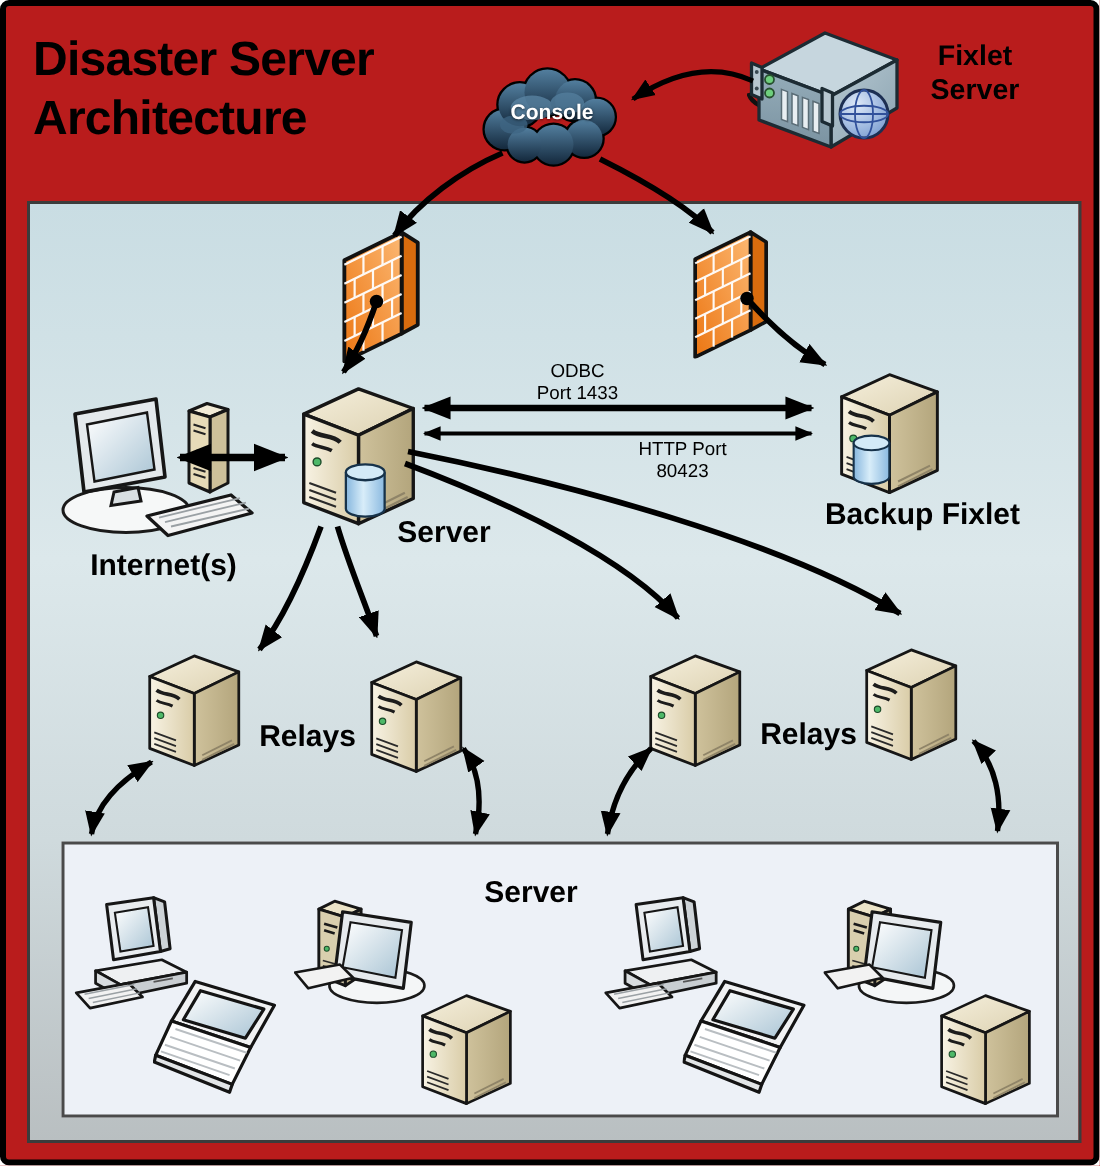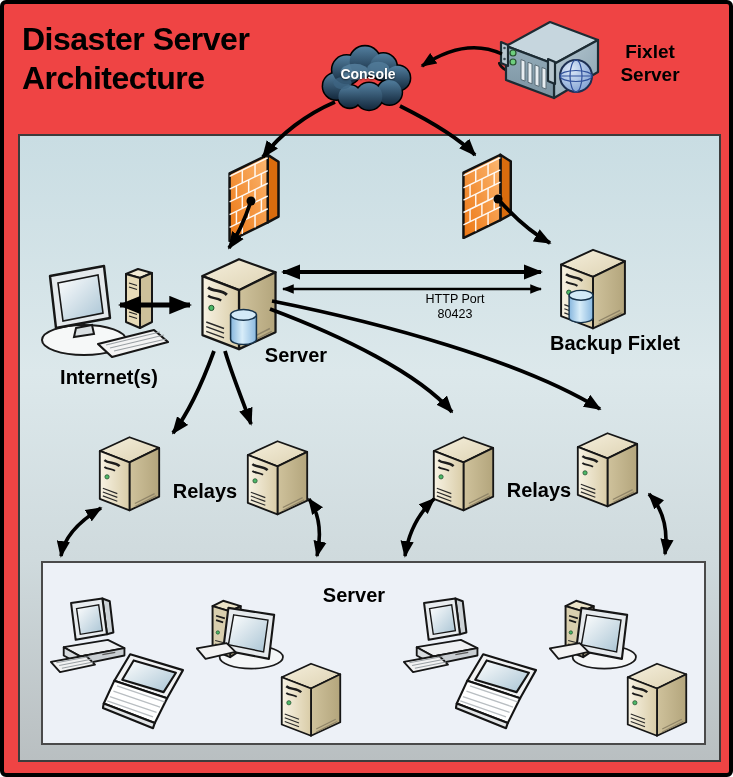--- a/index.html
+++ b/index.html
@@ -1,20 +1,20 @@
 <!DOCTYPE html>
 <html><head>
 <meta charset="utf-8">
 <style>
   html,body{margin:0;padding:0;background:#fff;}
   .page{
     position:relative;
     width:733px;height:777px;
     box-sizing:border-box;
-    background:#ef4444;
+    background:#b91c1c;
     border:4px solid #000;
     border-radius:6px;
     overflow:hidden;
     font-family:"Liberation Sans","DejaVu Sans",sans-serif;
   }
   .abs{position:absolute;}
   .title{
     left:18px;top:16px;width:350px;
     font-size:32px;font-weight:700;line-height:39px;
     letter-spacing:-0.5px;color:#000;z-index:6;
@@ -376,28 +376,32 @@
       <path d="M266 305 C338 332 414 369 448 408" stroke-width="3.8" marker-end="url(#ah)"></path>
       <path d="M268 297 C378 319 518 357 596 405" stroke-width="3.8" marker-end="url(#ah)"></path>
       <path d="M97 504 C74 518 60 533 57 552" stroke-width="3.6" marker-start="url(#ah)" marker-end="url(#ah)"></path>
       <path d="M305 495 C317 512 317 533 313 552" stroke-width="3.6" marker-start="url(#ah)" marker-end="url(#ah)"></path>
       <path d="M430 495 C413 511 404 531 401 552" stroke-width="3.6" marker-start="url(#ah)" marker-end="url(#ah)"></path>
       <path d="M645 490 C660 506 664 528 661 550" stroke-width="3.6" marker-start="url(#ah)" marker-end="url(#ah)"></path>
     </g>
   </svg>
 
   <div class="lbl white" style="left:320px;top:62px;width:88px">Console</div>
-  <div class="lbl two-line fixlet-lbl" style="left:600px;top:36px;width:92px">
+  <div class="lbl two-line fixlet-lbl" style="left:600px;top:22px;width:92px">
     <span>Fixlet</span>
     <span>Server</span>
   </div>
   <div class="lbl" style="left:38px;top:362px;width:134px">Internet(s)</div>
   <div class="lbl" style="left:252px;top:340px;width:80px">Server</div>
   <div class="lbl" style="left:536px;top:328px;width:150px">Backup Fixlet</div>
   <div class="lbl" style="left:166px;top:476px;width:70px">Relays</div>
   <div class="lbl" style="left:500px;top:475px;width:70px">Relays</div>
   <div class="lbl" style="left:300px;top:580px;width:100px">Server</div>
+  <div class="lbl small two-line" style="left:330px;top:236px;width:102px">
+    <span>ODBC</span>
+    <span>Port 1433</span>
+  </div>
   <div class="lbl small two-line" style="left:400px;top:288px;width:102px">
     <span>HTTP Port</span>
     <span>80423</span>
   </div>
 
 </div>
 
 </body></html>

